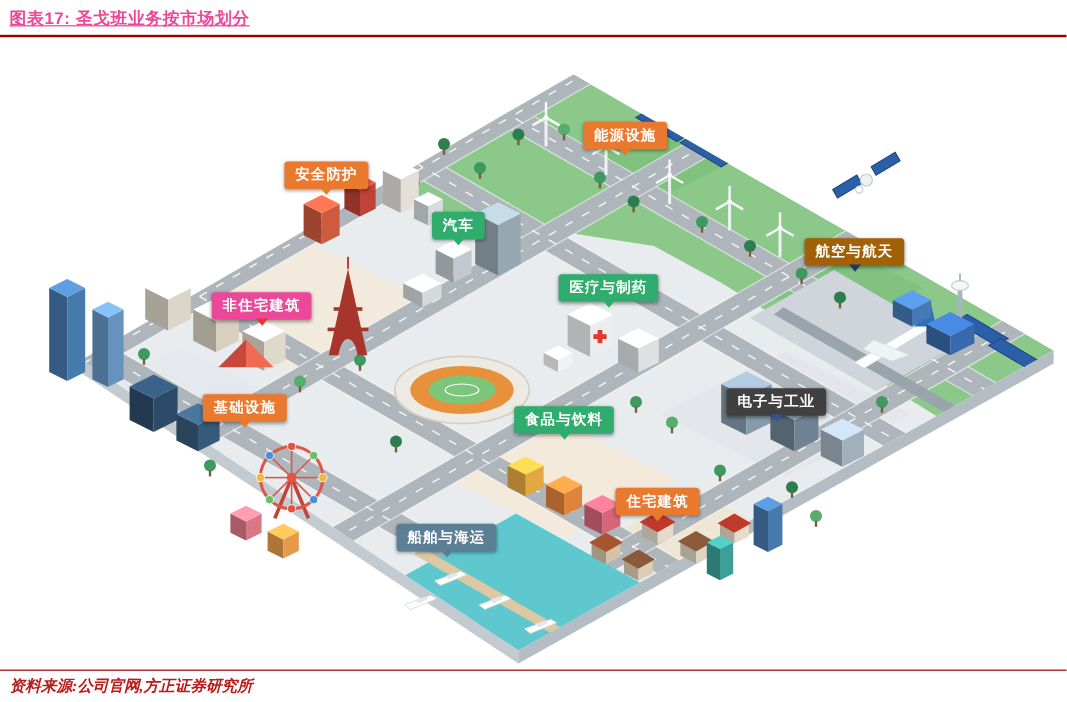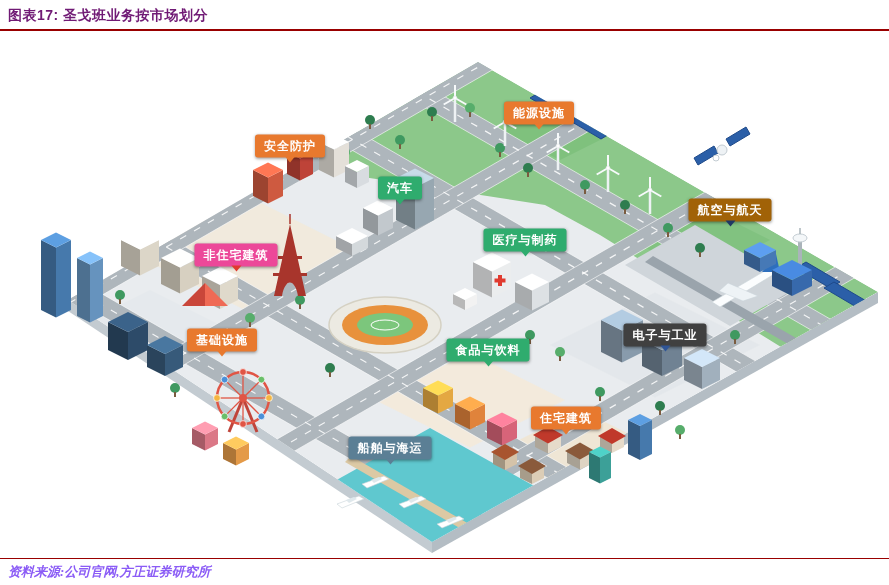--- a/index.html
+++ b/index.html
@@ -2,35 +2,35 @@
 <html><head>
 <meta charset="utf-8">
 <style>
   html,body{margin:0;padding:0;background:#fff;}
   #page{position:relative;width:889px;height:585px;background:#fff;overflow:hidden;
         font-family:"Liberation Sans",sans-serif;}
   #city{position:absolute;left:0;top:0;}
   #labels{position:absolute;left:0;top:0;width:889px;height:585px;pointer-events:none;}
   .map-label{position:absolute;transform:translate(-50%,-50%);color:#fff;
              font:bold 12px "Liberation Sans",sans-serif;padding:3px 9px;border-radius:3px;
-             white-space:nowrap;box-shadow:0 1px 3px rgba(0,0,0,.35);letter-spacing:1px;margin-left:18px;}
+             white-space:nowrap;box-shadow:0 1px 3px rgba(0,0,0,.35);letter-spacing:1px;}
   .map-label i{position:absolute;left:50%;bottom:-5px;margin-left:-5px;width:0;height:0;
              border-left:5px solid transparent;border-right:5px solid transparent;border-top:6px solid;}
   .title{position:absolute;left:8px;top:7px;font-weight:bold;font-size:14px;
          font-family:"Liberation Sans",sans-serif;letter-spacing:.5px;}
   .rule{position:absolute;left:0;width:889px;}
   #title-rule{top:29px;height:2px;}
   #footer-rule{top:558px;height:1px;}
-  .source{position:absolute;left:8px;top:563px;font:italic bold 13px "Liberation Serif",serif;color:#8b5cf6;}
+  .source{position:absolute;left:8px;top:563px;font:italic bold 13px "Liberation Serif",serif;color:#b91c1c;}
 </style>
 </head>
 <body>
 
 <div id="page">
-  <div class="title" style="color: #701a75;">图表17: 圣戈班业务按市场划分</div>
+  <div class="title" style="color: #ec4899; text-decoration: underline;">图表17: 圣戈班业务按市场划分</div>
   <div class="rule" id="title-rule" style="background: rgb(153, 0, 0);"></div>
 
   <svg id="city" width="889" height="585" viewBox="0 0 889 585" aria-hidden="true">
     <defs>
       <clipPath id="plat">
           <polygon points="478,62 878,292 432,542 68,300"></polygon>
         </clipPath>
     </defs>
     <g id="gSide">
         <polygon points="68,300 432,542 432,553 68,311" fill="#c3cbd1"></polygon>

